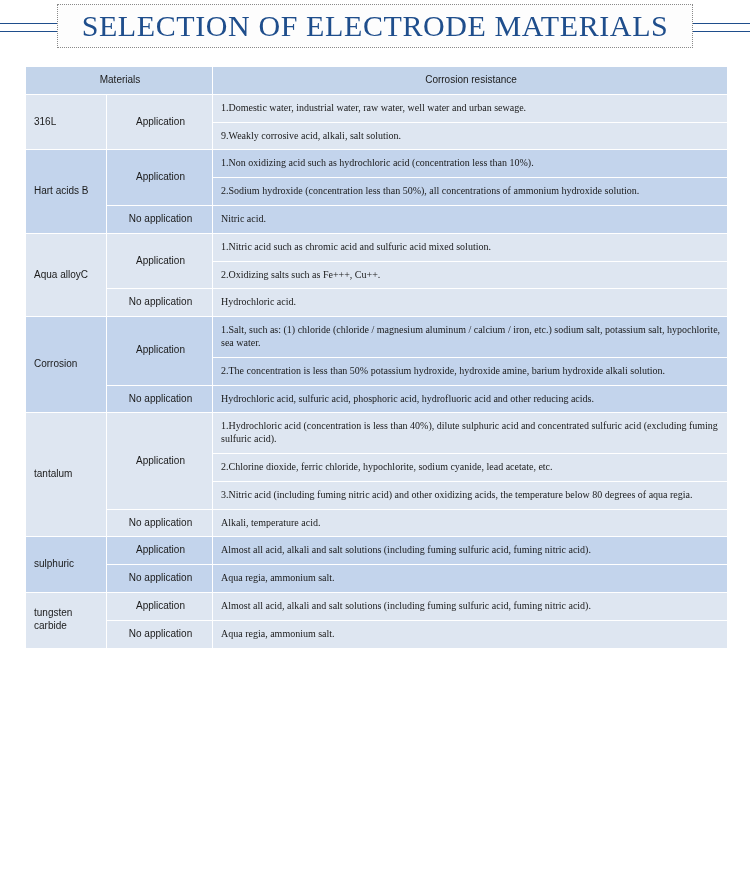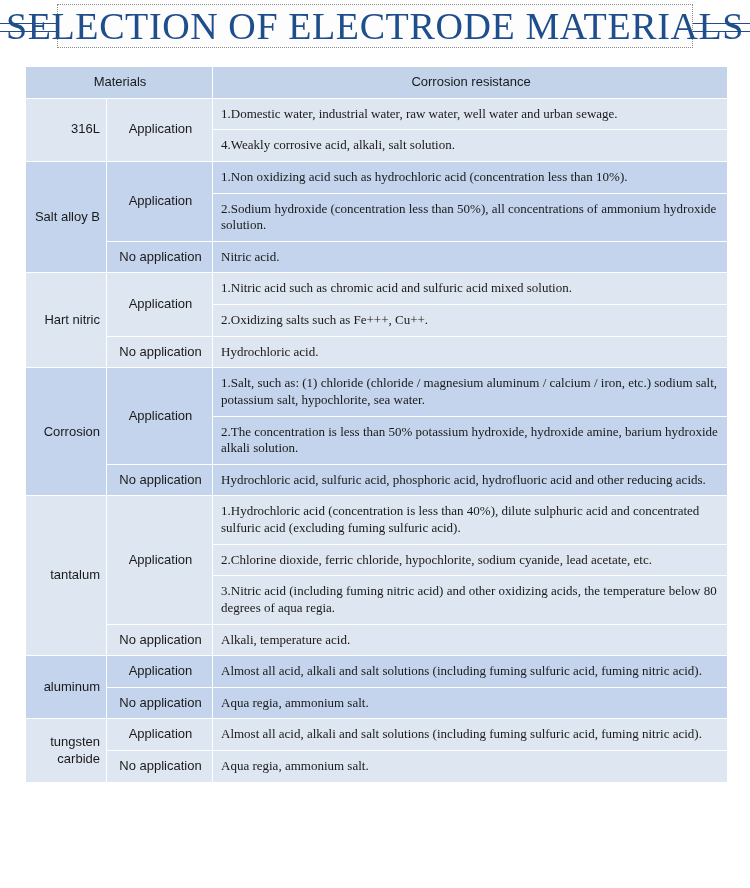--- a/index.html
+++ b/index.html
@@ -37,21 +37,21 @@
     height: 44px;
     border: 1.5px dotted #8a8a8a;
     background: #fdfdfd;
     box-sizing: border-box;
     display: flex;
     align-items: center;
     justify-content: center;
   }
   .title-text {
     font-family: "Liberation Serif", serif;
-    font-size: 38px;
+    font-size: 30px;
     letter-spacing: 0.6px;
     color: #1f4e8c;
     white-space: nowrap;
   }
 
   
   .table-wrap {
     position: absolute;
     left: 25px;
     top: 66px;
@@ -59,21 +59,21 @@
   }
   table.matrix {
     border-collapse: separate;
     border-spacing: 1px;
     width: 701px;
     table-layout: fixed;
     background: #ffffff;
   }
   table.matrix td, table.matrix th {
     padding: 7px 6px 7px 8px;
-    font-size: 13px;
+    font-size: 10px;
     line-height: 1.28;
     color: #1a1a1a;
     font-weight: normal;
     vertical-align: middle;
     word-wrap: break-word;
   }
   
   col.c-mat  { width: 80px; }
   col.c-sub  { width: 105px; }
   col.c-desc { width: 514px; }
@@ -85,21 +85,21 @@
     font-size: 13.5px;
     padding-top: 9px;
     padding-bottom: 9px;
   }
   th.hd-desc { font-size: 12px; }
 
   
   .sh-light { background: #dee6f1; }
   .sh-dark  { background: #c3d4ec; }
 
-  td.mat { text-align: right; padding-left: 4px; padding-right: 4px; }
+  td.mat { text-align: left; padding-left: 4px; padding-right: 4px; }
   td.sub { text-align: center; padding-left: 4px; padding-right: 4px; }
   td.desc { text-align: left; font-family: Liberation Serif, serif; }
 </style>
 </head>
 <body>
 
 <div class="title-banner">
   <div class="title-rule left"></div>
   <div class="title-rule right"></div>
   <div class="title-box">
@@ -120,36 +120,36 @@
         <th class="hd hd-desc">Corrosion resistance</th>
       </tr>
     </thead>
     <tbody id="table-body">
         <tr>
           <td class="mat sh-light" rowspan="2">316L</td>
           <td class="sub sh-light" rowspan="2">Application</td>
           <td class="desc sh-light">1.Domestic water, industrial water, raw water, well water and urban sewage.</td>
         </tr>
         <tr>
-          <td class="desc sh-light">4.Weakly corrosive acid, alkali, salt solution.</td>
-        </tr>
-        <tr>
-          <td class="mat sh-dark" rowspan="3">Salt alloy B</td>
+          <td class="desc sh-light">9.Weakly corrosive acid, alkali, salt solution.</td>
+        </tr>
+        <tr>
+          <td class="mat sh-dark" rowspan="3">Hart acids B</td>
           <td class="sub sh-dark" rowspan="2">Application</td>
           <td class="desc sh-dark">1.Non oxidizing acid such as hydrochloric acid (concentration less than 10%).</td>
         </tr>
         <tr>
           <td class="desc sh-dark">2.Sodium hydroxide (concentration less than 50%), all concentrations of ammonium hydroxide solution.</td>
         </tr>
         <tr>
           <td class="sub sh-dark" rowspan="1">No application</td>
           <td class="desc sh-dark">Nitric acid.</td>
         </tr>
         <tr>
-          <td class="mat sh-light" rowspan="3">Hart nitric</td>
+          <td class="mat sh-light" rowspan="3">Aqua alloyC</td>
           <td class="sub sh-light" rowspan="2">Application</td>
           <td class="desc sh-light">1.Nitric acid such as chromic acid and sulfuric acid mixed solution.</td>
         </tr>
         <tr>
           <td class="desc sh-light">2.Oxidizing salts such as Fe+++, Cu++.</td>
         </tr>
         <tr>
           <td class="sub sh-light" rowspan="1">No application</td>
           <td class="desc sh-light">Hydrochloric acid.</td>
         </tr>
@@ -174,21 +174,21 @@
           <td class="desc sh-light">2.Chlorine dioxide, ferric chloride, hypochlorite, sodium cyanide, lead acetate, etc.</td>
         </tr>
         <tr>
           <td class="desc sh-light">3.Nitric acid (including fuming nitric acid) and other oxidizing acids, the temperature below 80 degrees of aqua regia.</td>
         </tr>
         <tr>
           <td class="sub sh-light" rowspan="1">No application</td>
           <td class="desc sh-light">Alkali, temperature acid.</td>
         </tr>
         <tr>
-          <td class="mat sh-dark" rowspan="2">aluminum</td>
+          <td class="mat sh-dark" rowspan="2">sulphuric</td>
           <td class="sub sh-dark" rowspan="1">Application</td>
           <td class="desc sh-dark">Almost all acid, alkali and salt solutions (including fuming sulfuric acid, fuming nitric acid).</td>
         </tr>
         <tr>
           <td class="sub sh-dark" rowspan="1">No application</td>
           <td class="desc sh-dark">Aqua regia, ammonium salt.</td>
         </tr>
         <tr>
           <td class="mat sh-light" rowspan="2">tungsten carbide</td>
           <td class="sub sh-light" rowspan="1">Application</td>

